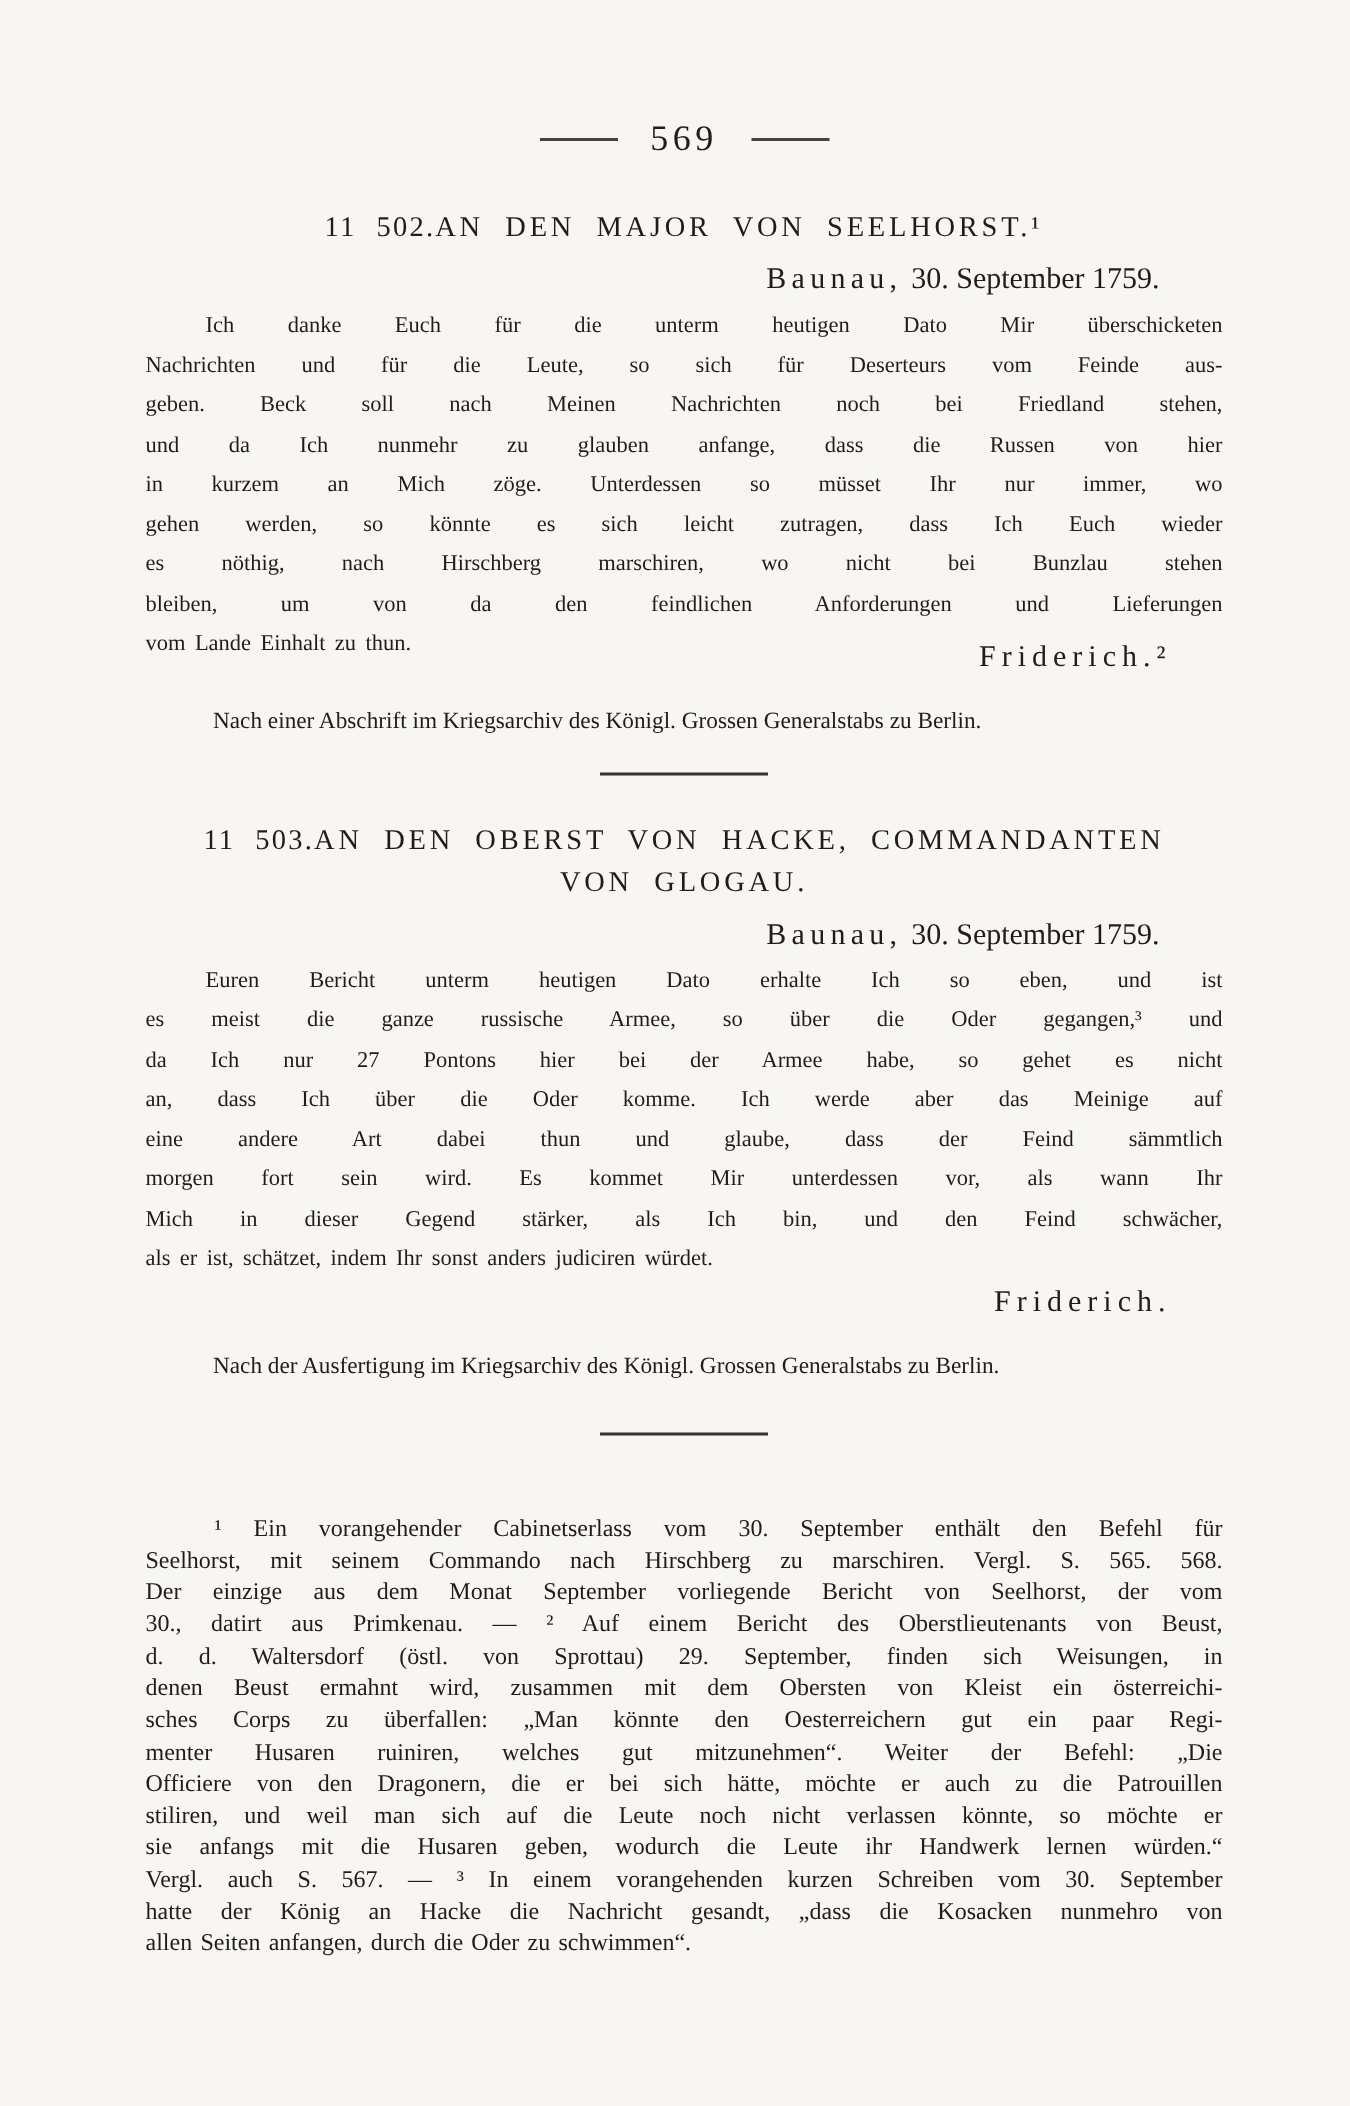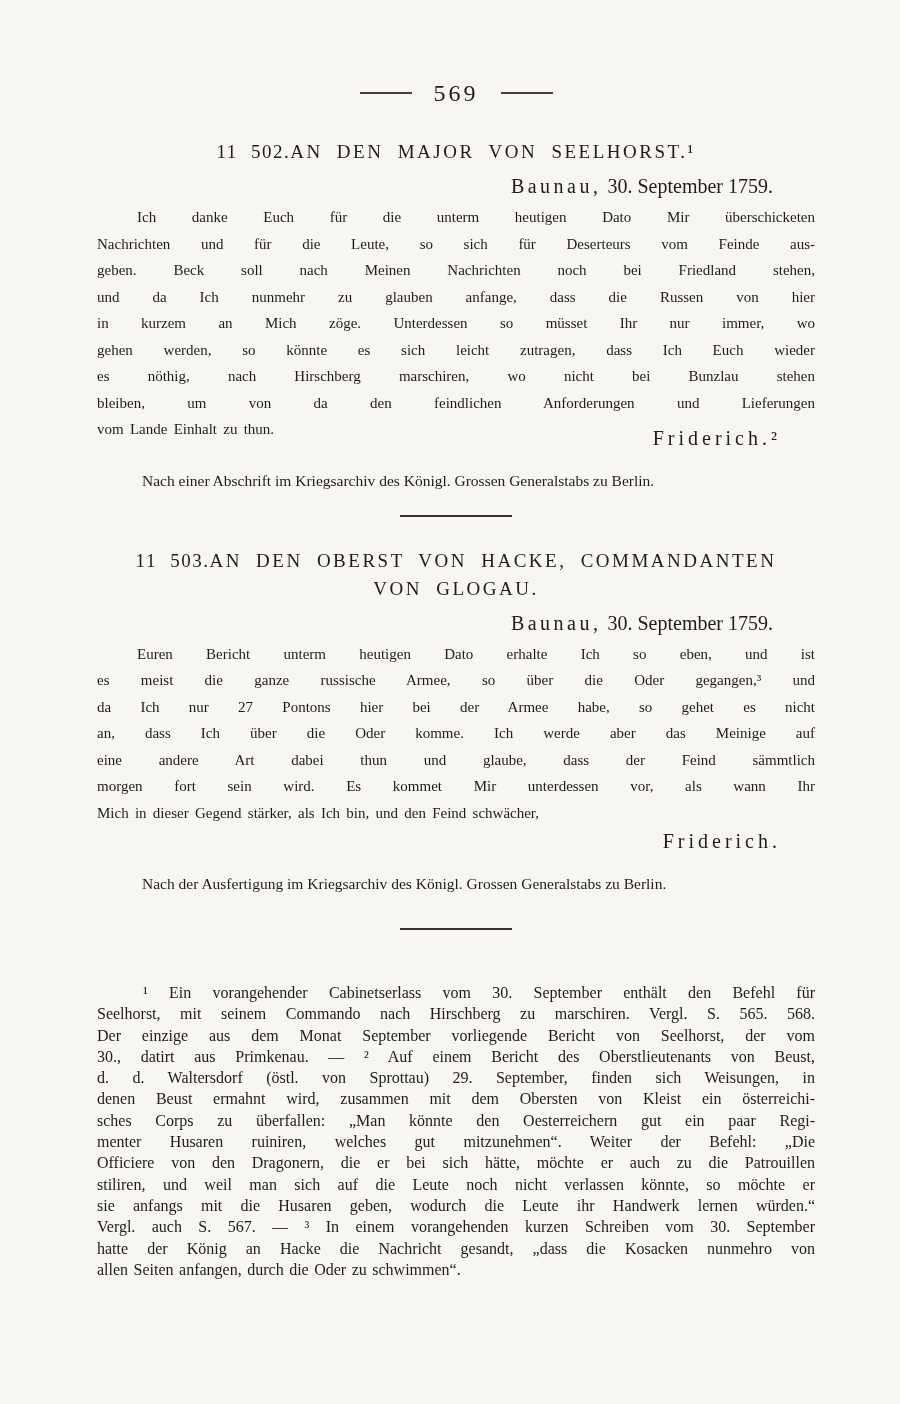--- a/index.html
+++ b/index.html
@@ -163,20 +163,21 @@
       <span class="place">Baunau,</span><span>30. September 1759.</span>
     </div>
     <div class="letter-body">
         <div class="tline">Euren Bericht unterm heutigen Dato erhalte Ich so eben, und ist</div>
         <div class="tline">es meist die ganze russische Armee, so über die Oder gegangen,³ und</div>
         <div class="tline">da Ich nur 27 Pontons hier bei der Armee habe, so gehet es nicht</div>
         <div class="tline">an, dass Ich über die Oder komme.  Ich werde aber das Meinige auf</div>
         <div class="tline">eine andere Art dabei thun und glaube, dass der Feind sämmtlich</div>
         <div class="tline">morgen fort sein wird.  Es kommet Mir unterdessen vor, als wann Ihr</div>
         <div class="tline">Mich in dieser Gegend stärker, als Ich bin, und den Feind schwächer,</div>
+        <div class="tline">als er ist, schätzet, indem Ihr sonst anders judiciren würdet.</div>
       </div>
     <div class="signature ownline">Friderich.</div>
     <div class="source-note">Nach der Ausfertigung im Kriegsarchiv des Königl. Grossen Generalstabs zu Berlin.</div>
   </section>
 
   <div class="divider second"></div>
 
   <footer class="footnotes">
       <div class="tline">¹ Ein vorangehender Cabinetserlass vom 30. September enthält den Befehl für</div>
       <div class="tline">Seelhorst, mit seinem Commando nach Hirschberg zu marschiren.  Vergl. S. 565. 568.</div>

